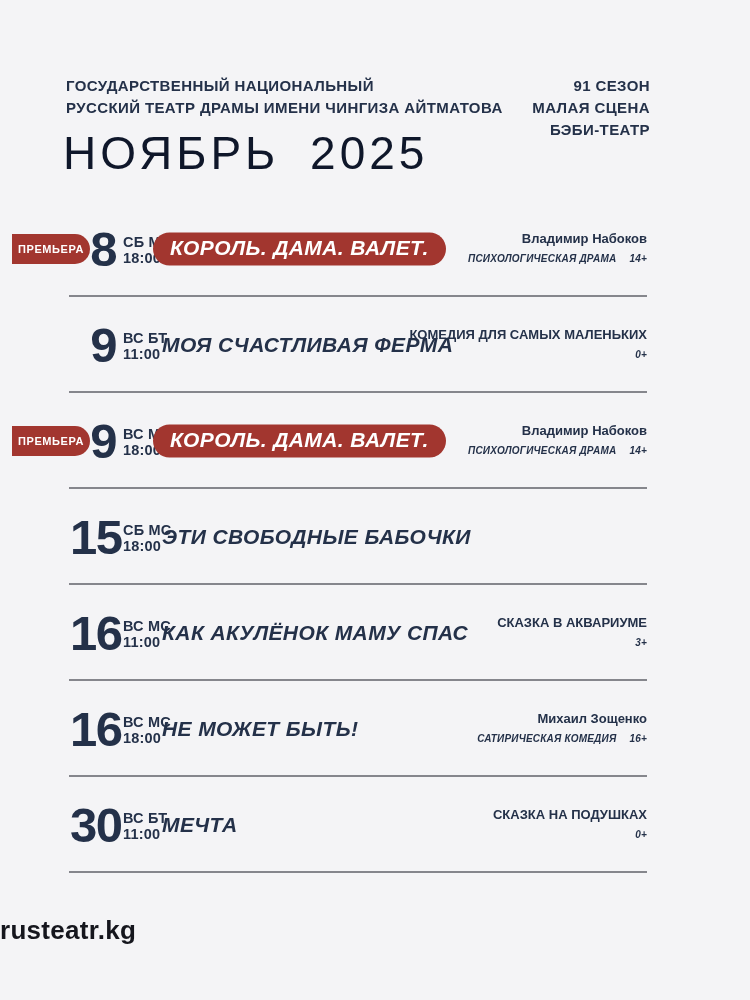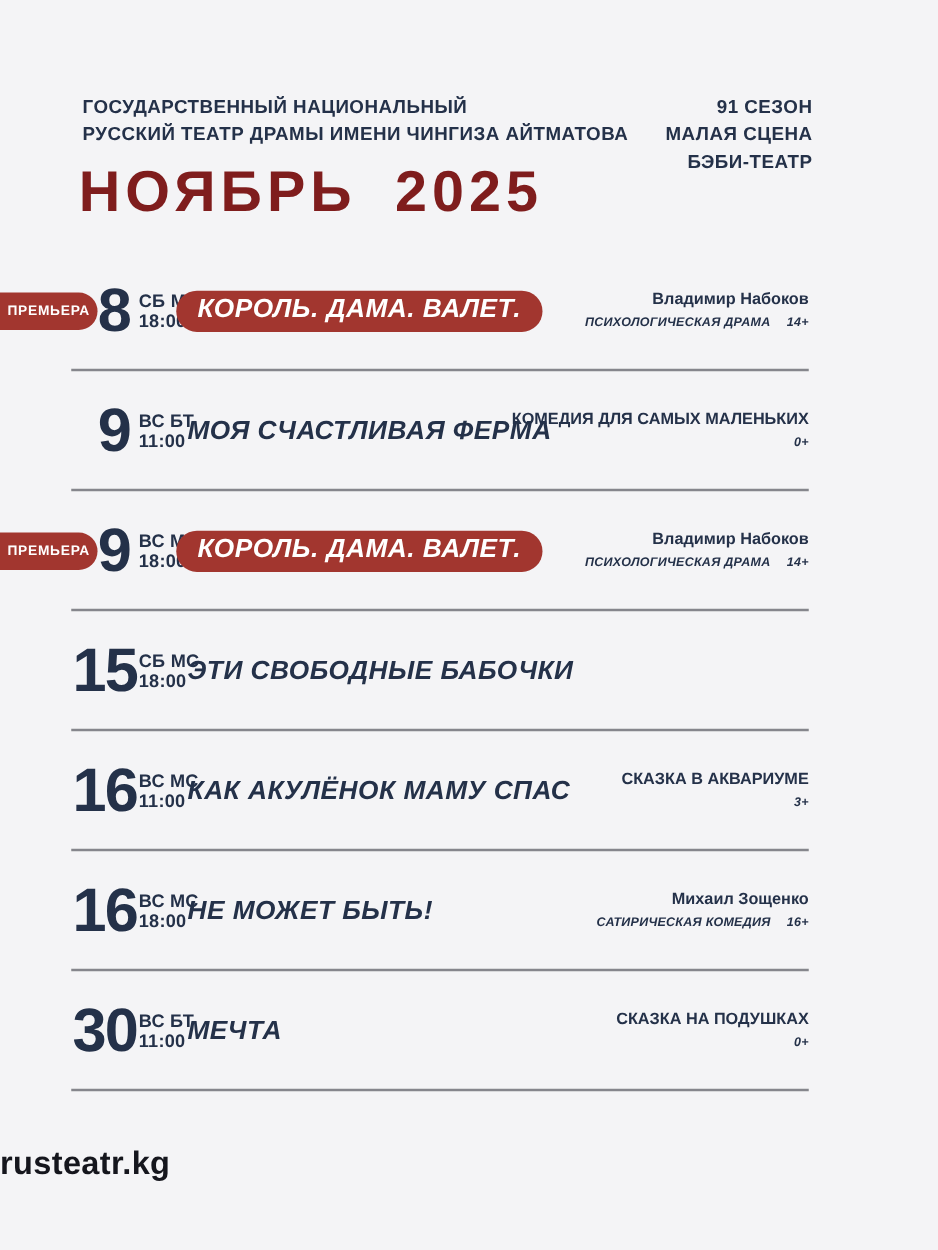--- a/index.html
+++ b/index.html
@@ -16,27 +16,27 @@
   .header {
     display:flex; justify-content:space-between; align-items:flex-start;
     padding:75px 47px 0 66px;
     font-size:15px; font-weight:700; line-height:22px; letter-spacing:.4px;
     color:#243149;
   }
   .season-block { text-align:right; }
 
   .month-title {
     margin:-12px 0 0 63px;
-    font-size:46px; font-weight:700; line-height:48px;
+    font-size:46px; font-weight:400; line-height:48px;
     letter-spacing:4px; word-spacing:14px;
-    color:#7f1d1d; white-space:nowrap;
+    color:#0f172a; white-space:nowrap;
   }
 
   
-  .schedule { margin-top:24px; }
+  .schedule { margin-top:24px;padding-left:12px; }
   .row { position:relative; height:96px; }
   .divider {
     position:absolute; left:57px; right:50px; bottom:0;
     height:2px; background:#85868c;
   }
 
   .premiere {
     position:absolute; left:0; top:50%; transform:translateY(-50%);
     width:78px; height:30px;
     background:#a2362f; color:#fff;

